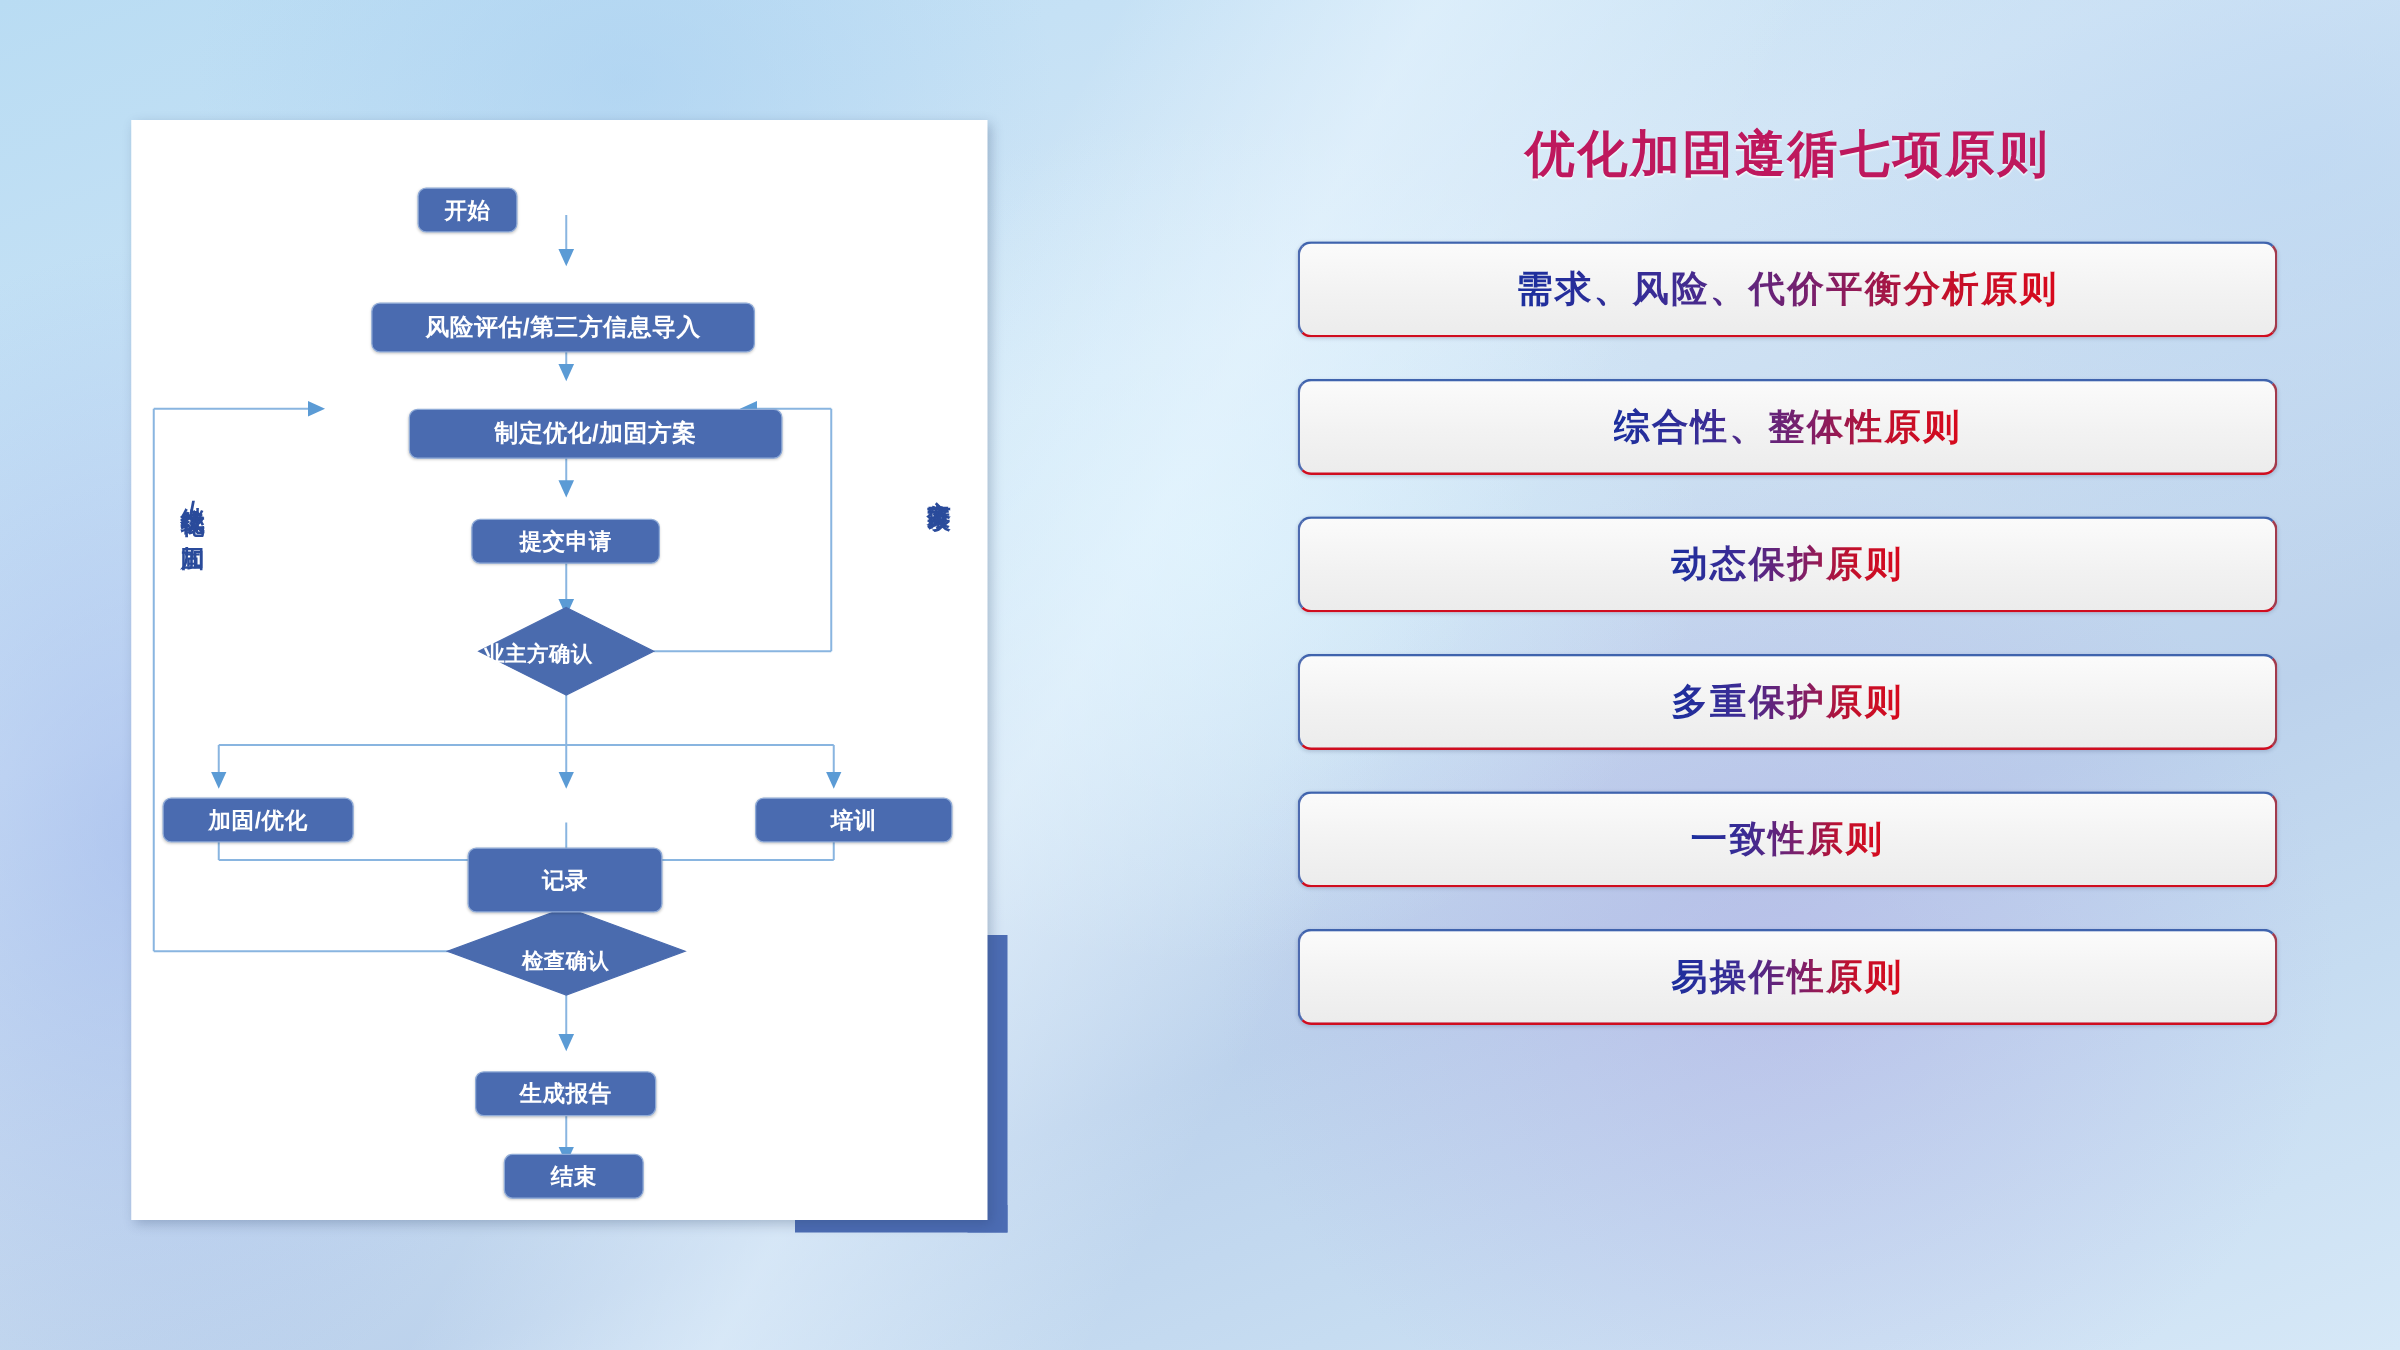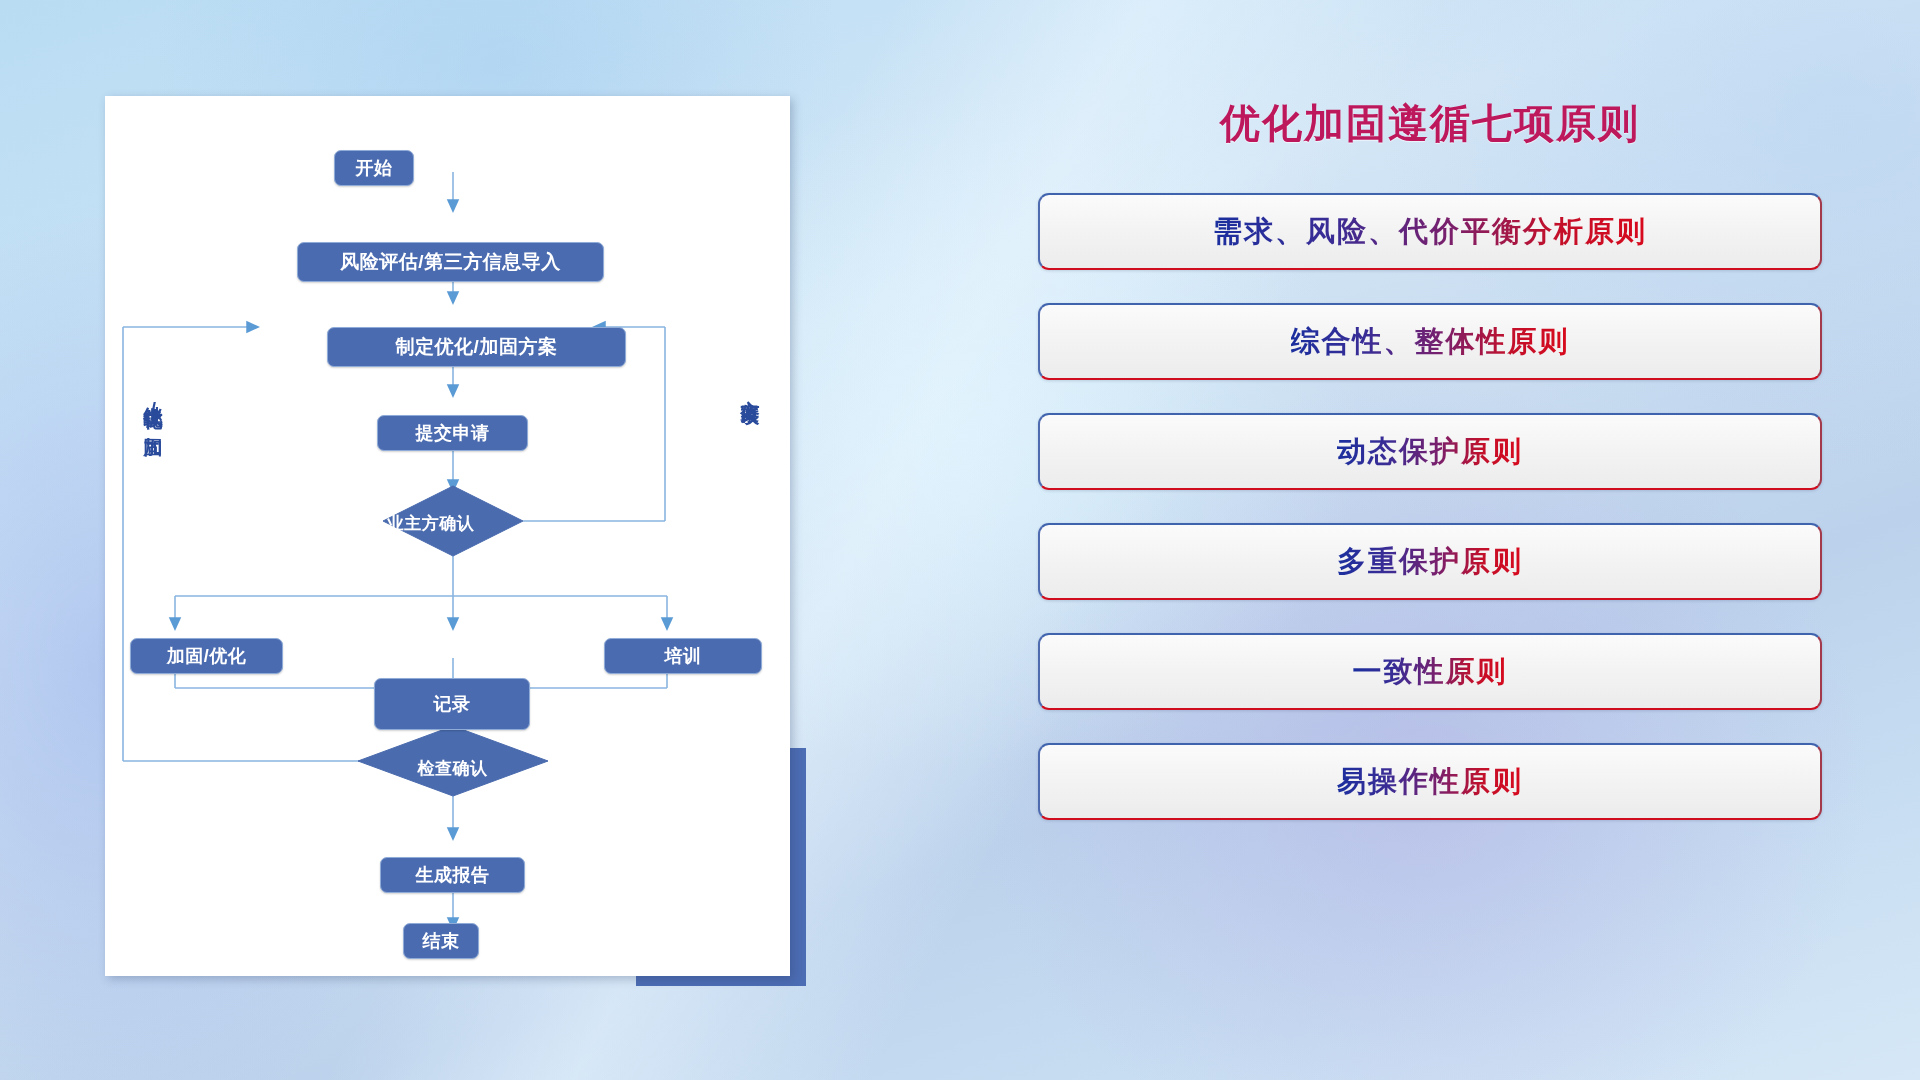--- a/index.html
+++ b/index.html
@@ -143,21 +143,21 @@
   <div class="node box" style="left:374px; top:638px; width:156px; height:52px; font-size:18px;margin-top:40px;">记录</div>
 
   <div class="node box" style="left:604px; top:638px; width:158px; height:36px; font-size:18px;">培训</div>
 
   <div class="node dia" style="left:367px; top:750px; width:171px; height:36px; font-size:17px;">
     <span class="dtext">检查确认</span>
   </div>
 
   <div class="node box" style="left:380px; top:857px; width:145px; height:36px; font-size:18px;">生成报告</div>
 
-  <div class="node box" style="left:403px; top:923px; width:76px; height:36px; font-size:18px;">结束</div>
+  <div class="node box" style="left:403px; top:923px; width:112px; height:36px; font-size:18px;">结束</div>
 
   <div class="vlabel" style="left:140px; top:390px; font-size:19px;">继续优化/加固</div>
 
   <div class="vlabel" style="left:737px; top:385px; font-size:19px;">方案修改</div>
 </div>
 
 <div id="right">
 
   <div id="right-title">优化加固遵循七项原则</div>
 

